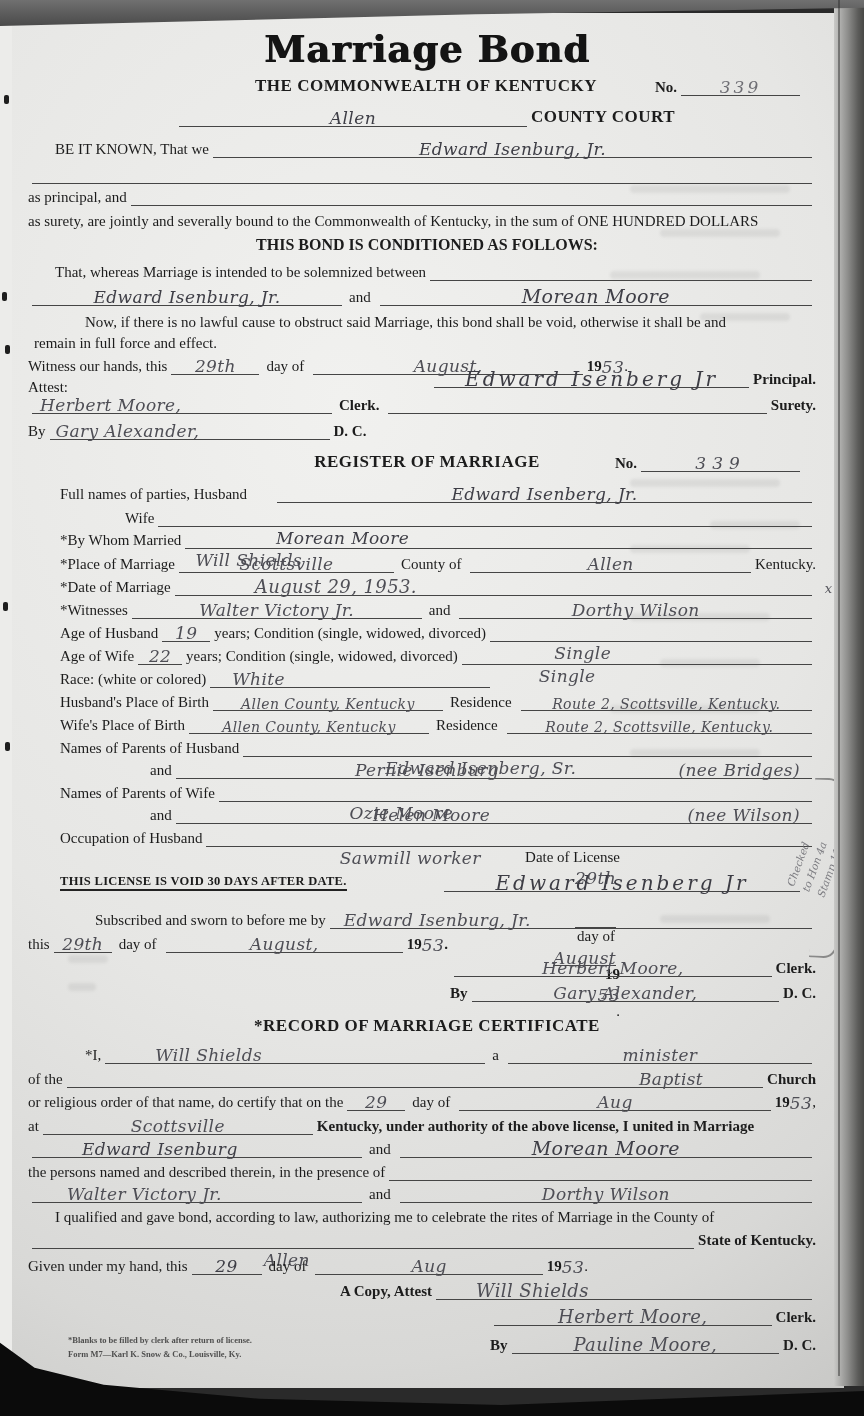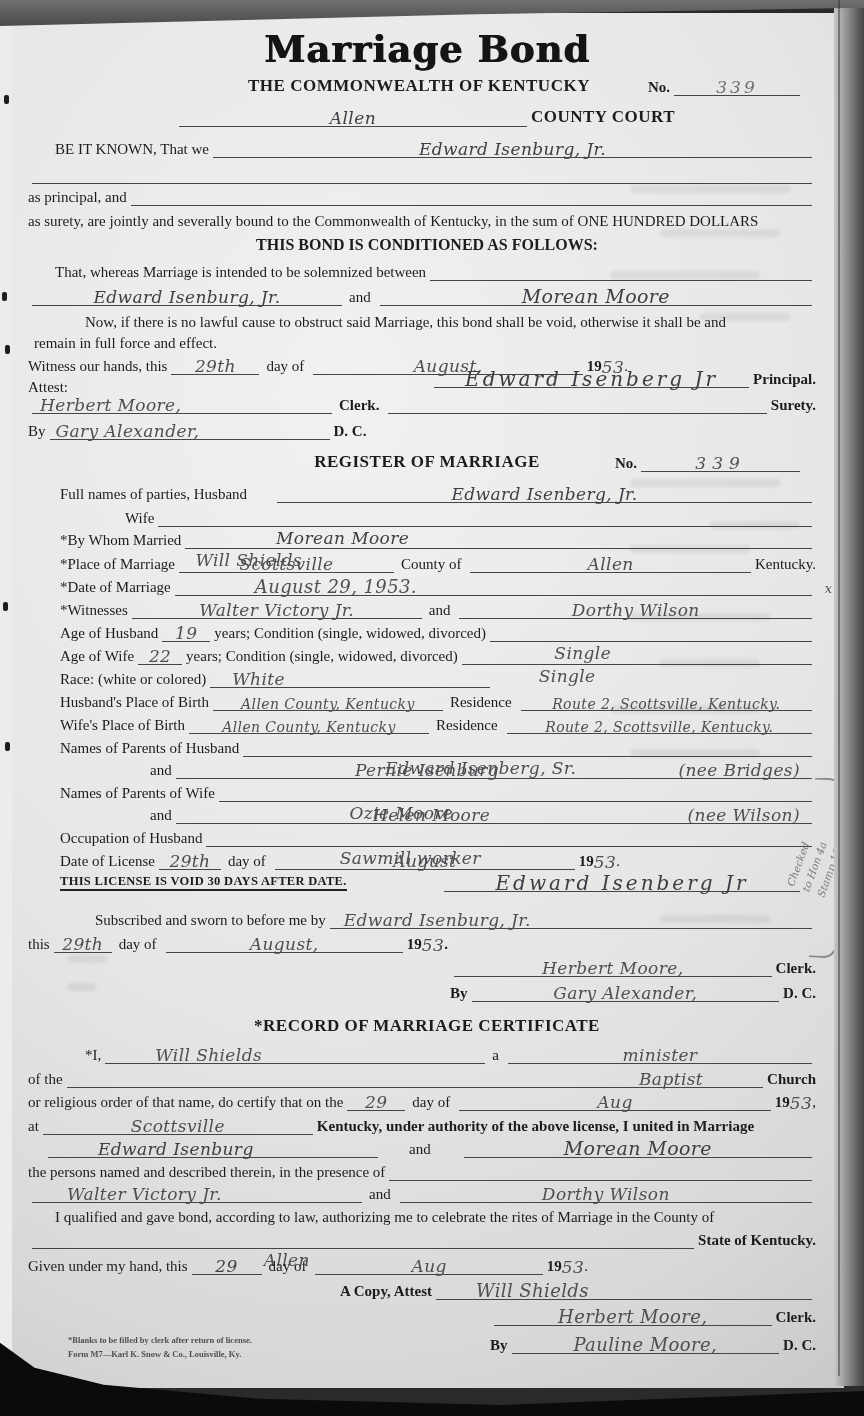--- a/index.html
+++ b/index.html
@@ -74,21 +74,21 @@
     <div class="smudge" style="left:650px;top:646px;width:100px;"></div>
     <div class="smudge" style="left:600px;top:692px;width:150px;"></div>
     <div class="smudge" style="left:620px;top:736px;width:130px;"></div>
     <div class="smudge" style="left:650px;top:902px;width:110px;"></div>
     <div class="smudge" style="left:58px;top:942px;width:40px;"></div>
     <div class="smudge" style="left:58px;top:970px;width:28px;"></div>
 
     <div class="row center" style="top:14px;height:44px;">
       <span class="title">Marriage Bond</span>
     </div>
-    <div class="row" style="top:62px;left:238px;right:40px;">
+    <div class="row" style="top:62px;left:245px;right:40px;">
       <span class="lbl b h17">THE COMMONWEALTH OF KENTUCKY</span>
       <span class="lbl b" style="margin-left:58px;">No.</span>
       <span class="fill"><span class="hw" style="color:#6e6e74;letter-spacing:3px;">339</span></span>
     </div>
     <div class="row" style="top:93px;left:165px;width:500px;">
       <span class="fill"><span class="hw dk">Allen</span></span>
       <span class="lbl b h17">COUNTY COURT</span>
     </div>
 
     <div class="row" style="top:124px;left:45px;right:28px;">
@@ -248,21 +248,21 @@
         <span class="mid"><span class="hw">Helen Moore</span></span>
         <span class="hw" style="padding-right:12px;">(nee Wilson)</span>
       </span>
     </div>
     <div class="row" style="top:813px;left:50px;right:28px;">
       <span class="lbl">Occupation of Husband</span>
       <span class="fill">
           <span class="hw" style="position:absolute;left:22%;">Sawmill worker</span>
         </span>
     </div>
-    <div class="row" style="top:836px;left:50px;width:560px;">
+    <div class="row" style="top:836px;left:50px;width:560px;flex-direction:column;">
       <span class="lbl">Date of License</span>
       <span class="fill" style="flex:0 0 62px;"><span class="hw">29th</span></span>
       <span class="lbl pad">day of</span>
       <span class="fill"><span class="hw">August</span></span>
       <span class="lbl b">19</span>
       <span class="hw">53</span>
       <span class="lbl">.</span>
     </div>
     <div class="row" style="top:857px;left:50px;">
       <span class="void-notice">THIS LICENSE IS VOID 30 DAYS AFTER DATE.</span>
@@ -314,21 +314,21 @@
       <span class="fill"><span class="hw">Aug</span></span>
       <span class="lbl b">19</span>
       <span class="hw">53</span>
       <span class="lbl">,</span>
     </div>
     <div class="row" style="top:1101px;left:18px;right:28px;">
       <span class="lbl">at</span>
       <span class="fill" style="flex:0 0 270px;"><span class="hw">Scottsville</span></span>
       <span class="lbl b">Kentucky, under authority of the above license, I united in Marriage</span>
     </div>
-    <div class="row" style="top:1124px;left:34px;right:28px;gap:24px;">
+    <div class="row" style="top:1124px;left:18px;right:28px;">
       <span class="fill" style="flex:0 0 330px;text-align:left;padding-left:50px;"><span class="hw dk">Edward Isenburg</span></span>
       <span class="lbl pad">and</span>
       <span class="fill"><span class="hw dk" style="font-size:19px;">Morean Moore</span></span>
     </div>
     <div class="row" style="top:1147px;left:18px;right:28px;">
       <span class="lbl">the persons named and described therein, in the presence of</span>
       <span class="fill"></span>
     </div>
     <div class="row" style="top:1169px;left:18px;right:28px;">
       <span class="fill" style="flex:0 0 330px;text-align:left;padding-left:35px;"><span class="hw">Walter Victory Jr.</span></span>

